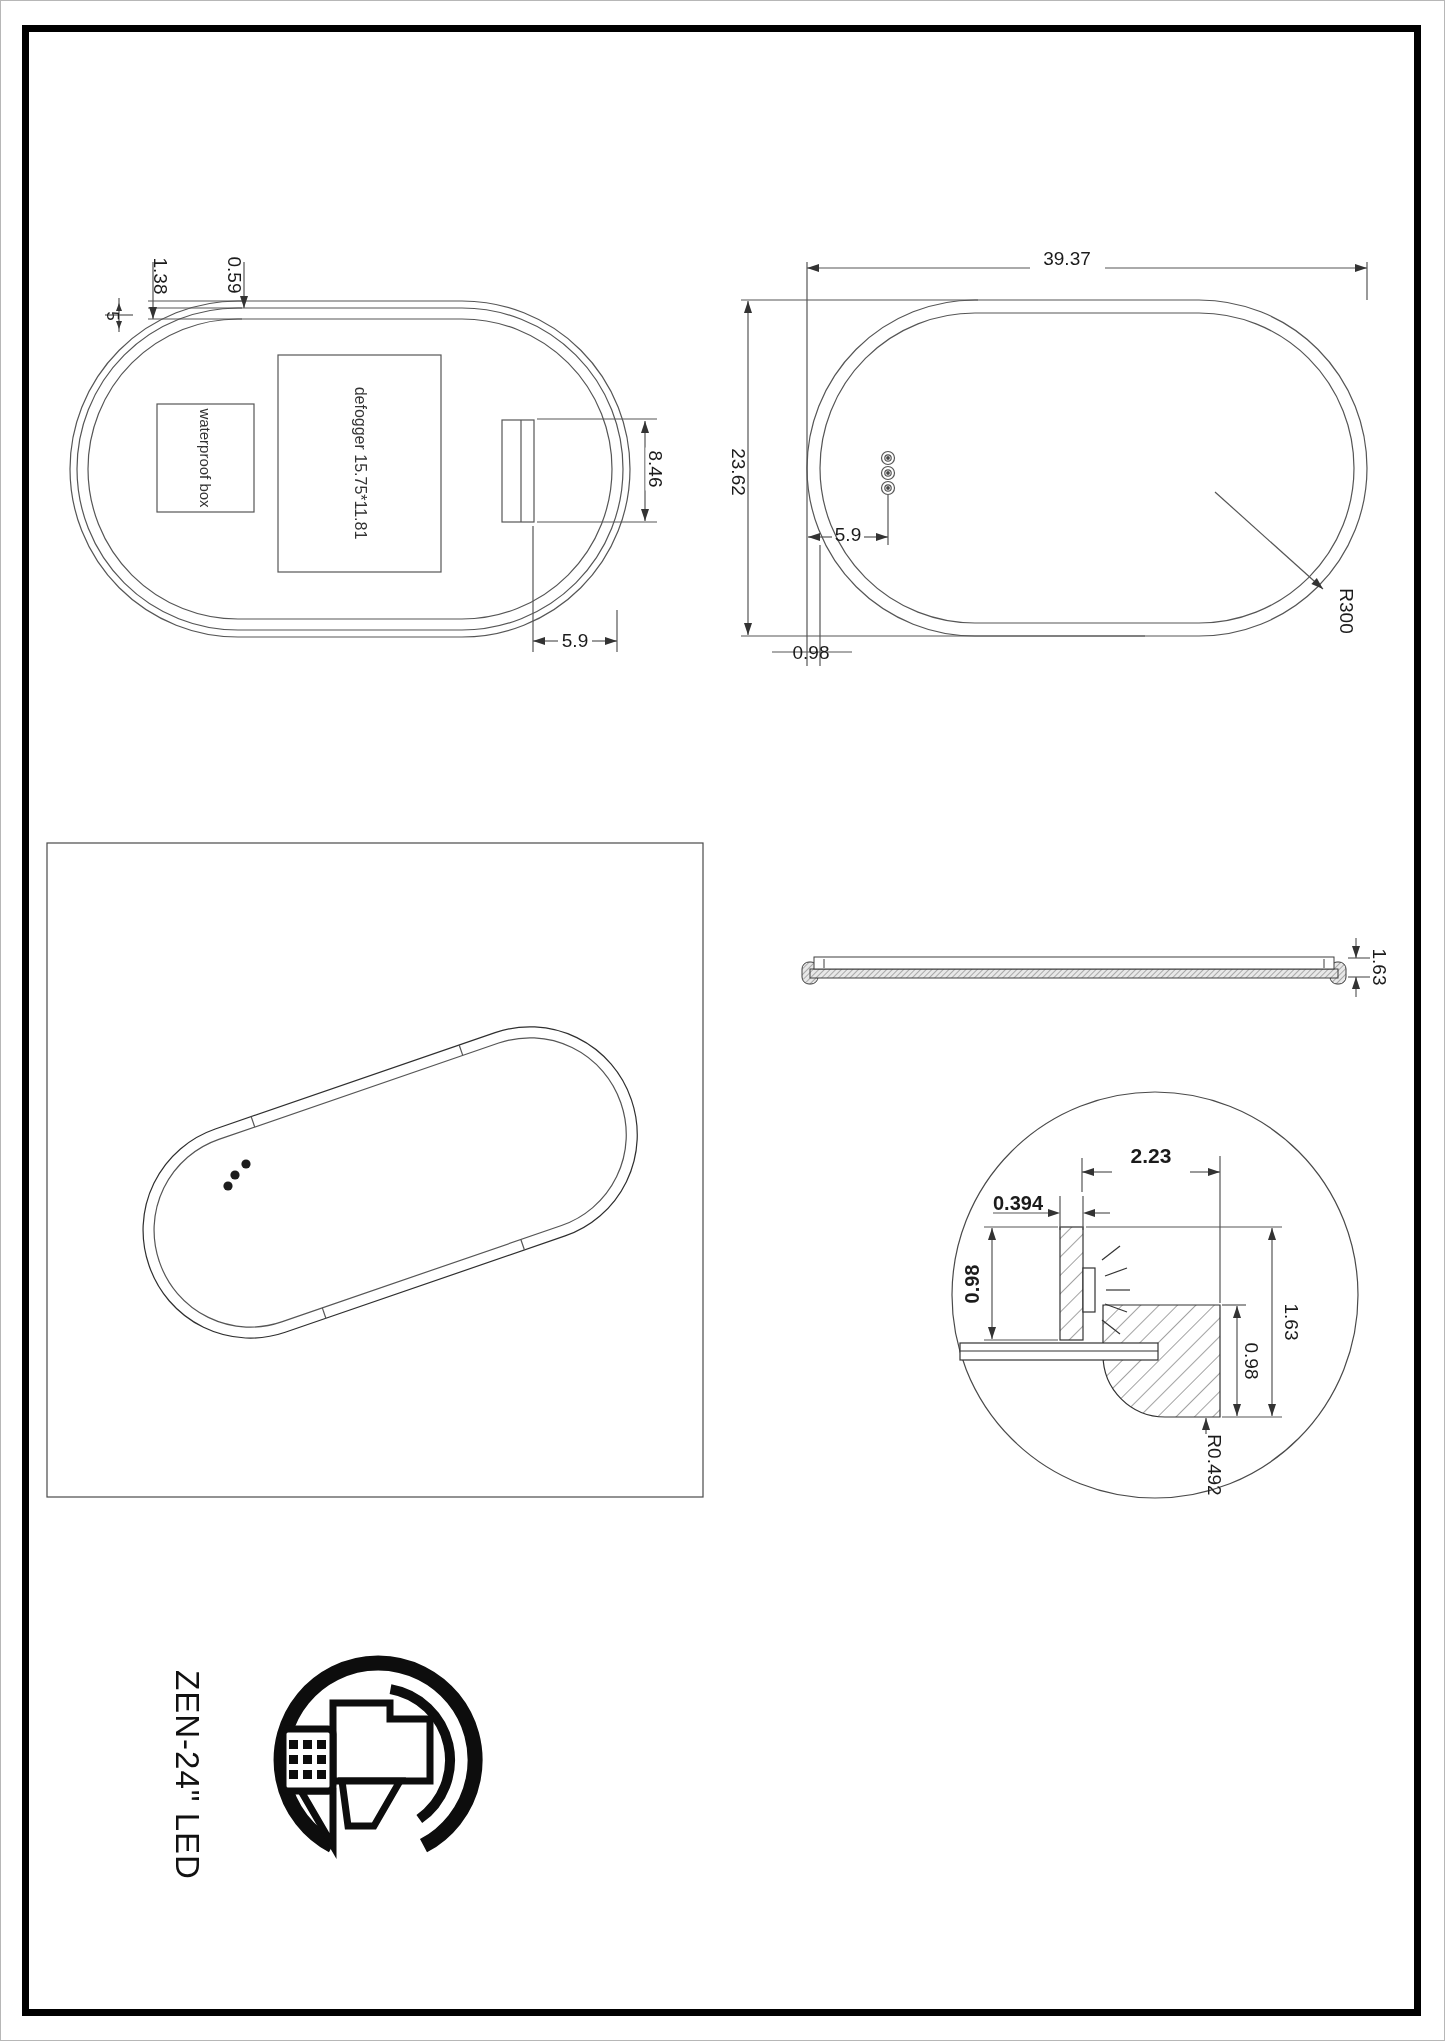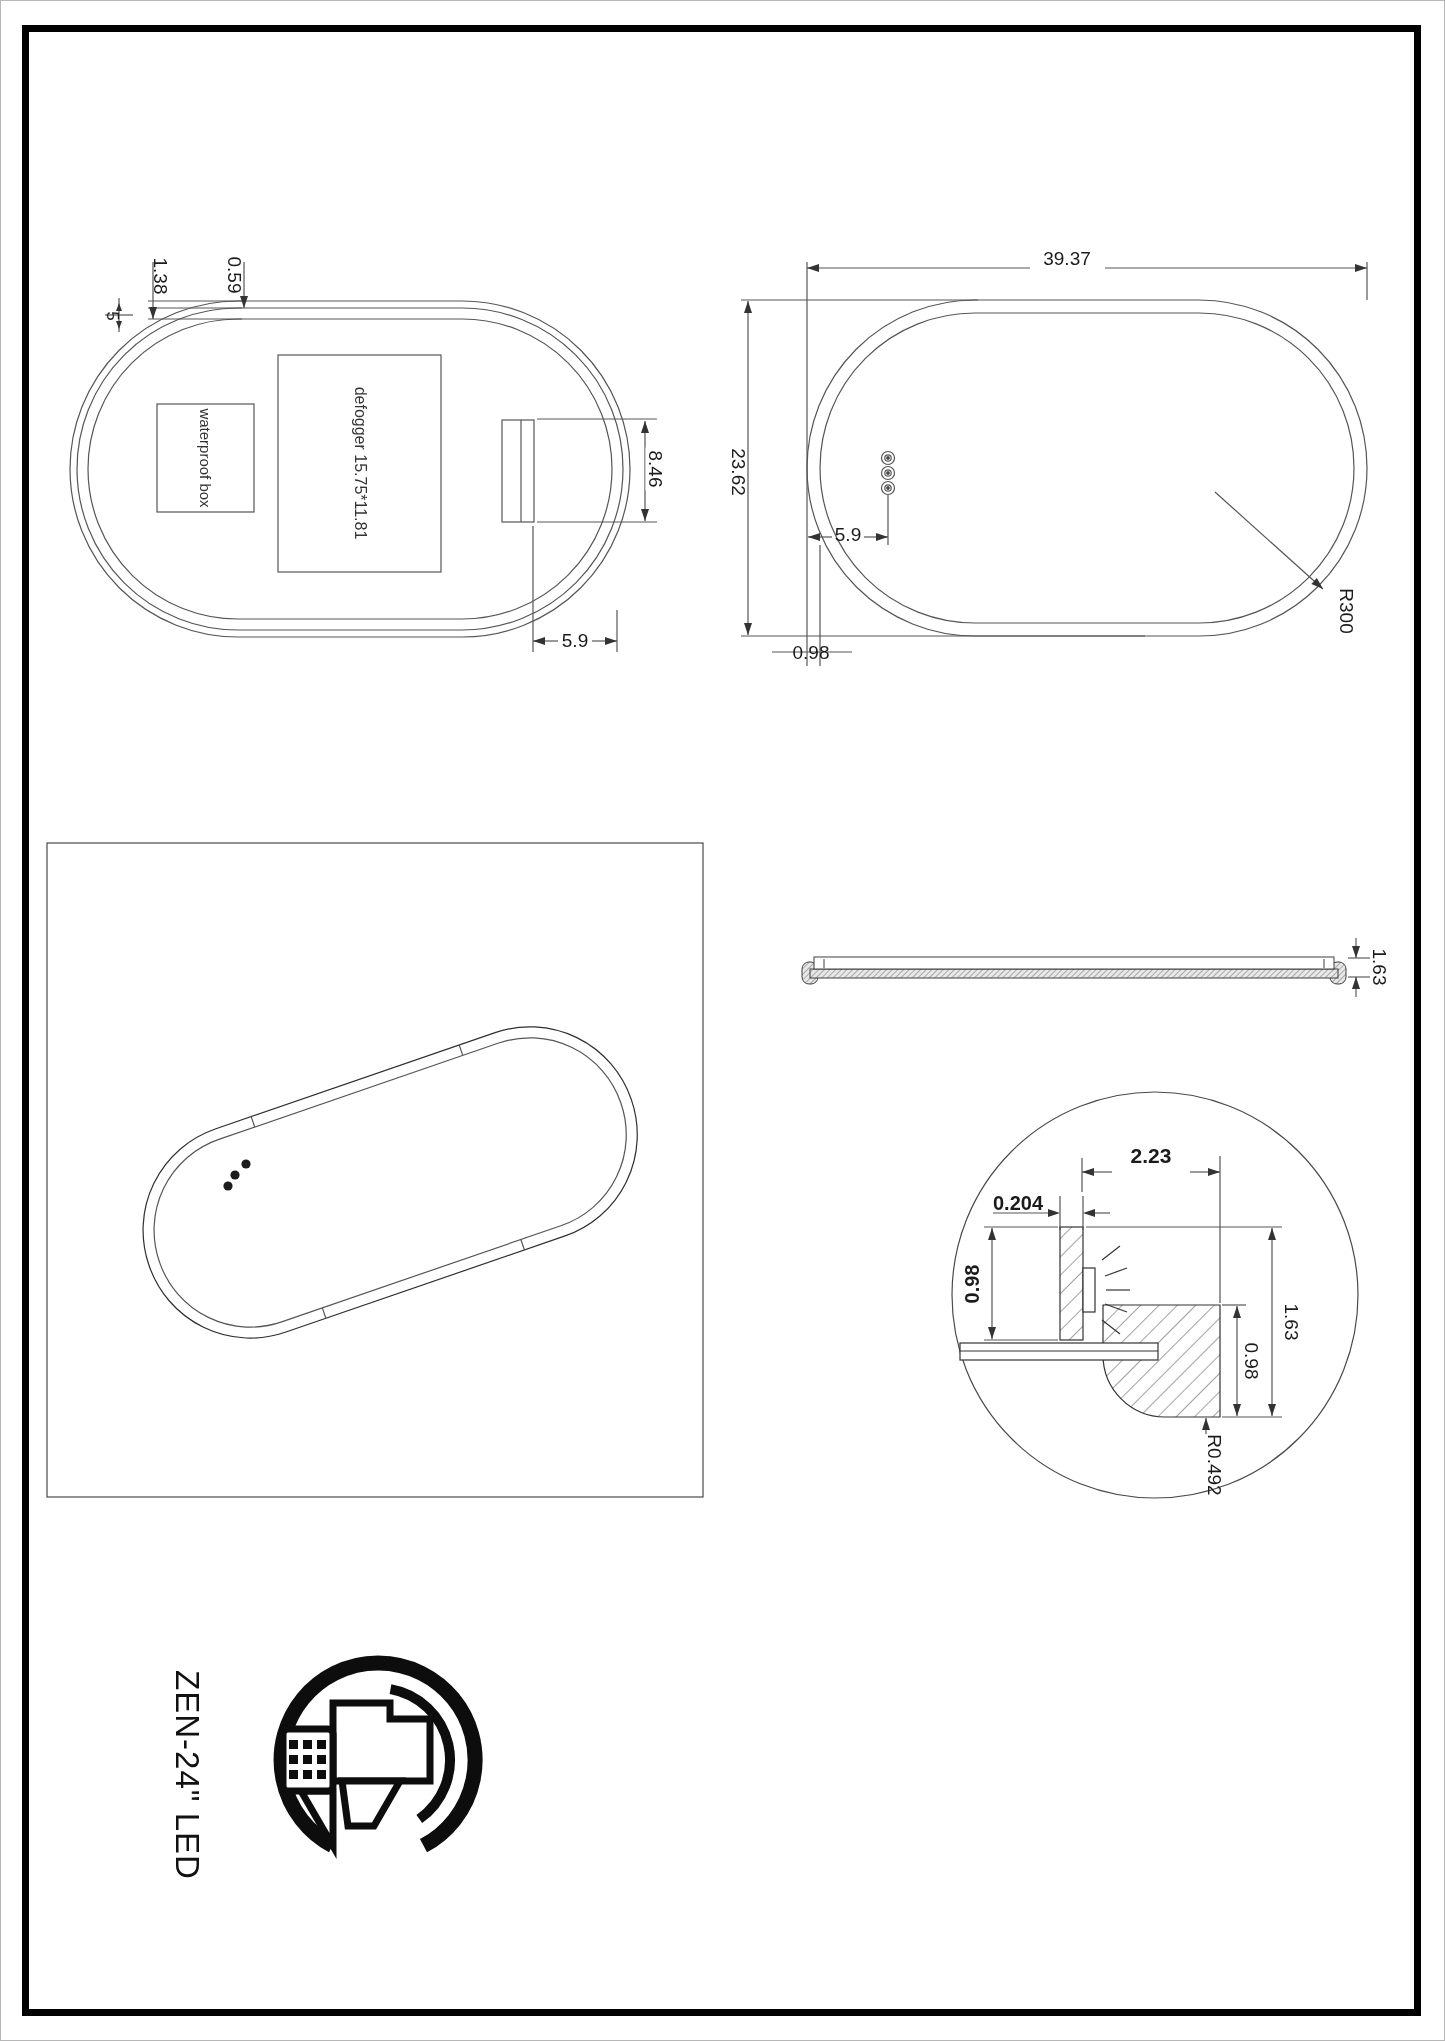--- a/index.html
+++ b/index.html
@@ -243,20 +243,20 @@
 
   <div class="lbl" style="left:1067px;top:258px;">39.37</div>
   <div class="lbl rot" style="left:738px;top:472px;">23.62</div>
   <div class="lbl" style="left:848px;top:534px;">5.9</div>
   <div class="lbl" style="left:811px;top:652px;">0.98</div>
   <div class="lbl rot" style="left:1346px;top:611px;">R300</div>
 
   <div class="lbl rot" style="left:1379px;top:967px;">1.63</div>
 
   <div class="lbl bold" style="left:1151px;top:1155px;font-size:21px;">2.23</div>
-  <div class="lbl bold" style="left:1018px;top:1203px;font-size:20px;">0.204</div>
+  <div class="lbl bold" style="left:1018px;top:1203px;font-size:20px;">0.394</div>
   <div class="lbl rotccw bold" style="left:972px;top:1284px;font-size:20px;">0.98</div>
   <div class="lbl rot" style="left:1291px;top:1322px;">1.63</div>
   <div class="lbl rot" style="left:1251px;top:1361px;">0.98</div>
   <div class="lbl rot" style="left:1214px;top:1465px;">R0.492</div>
 
   <div class="lbl rot big" style="left:187px;top:1775px;">ZEN-24" LED</div>
 </div>
 
 </body></html>

